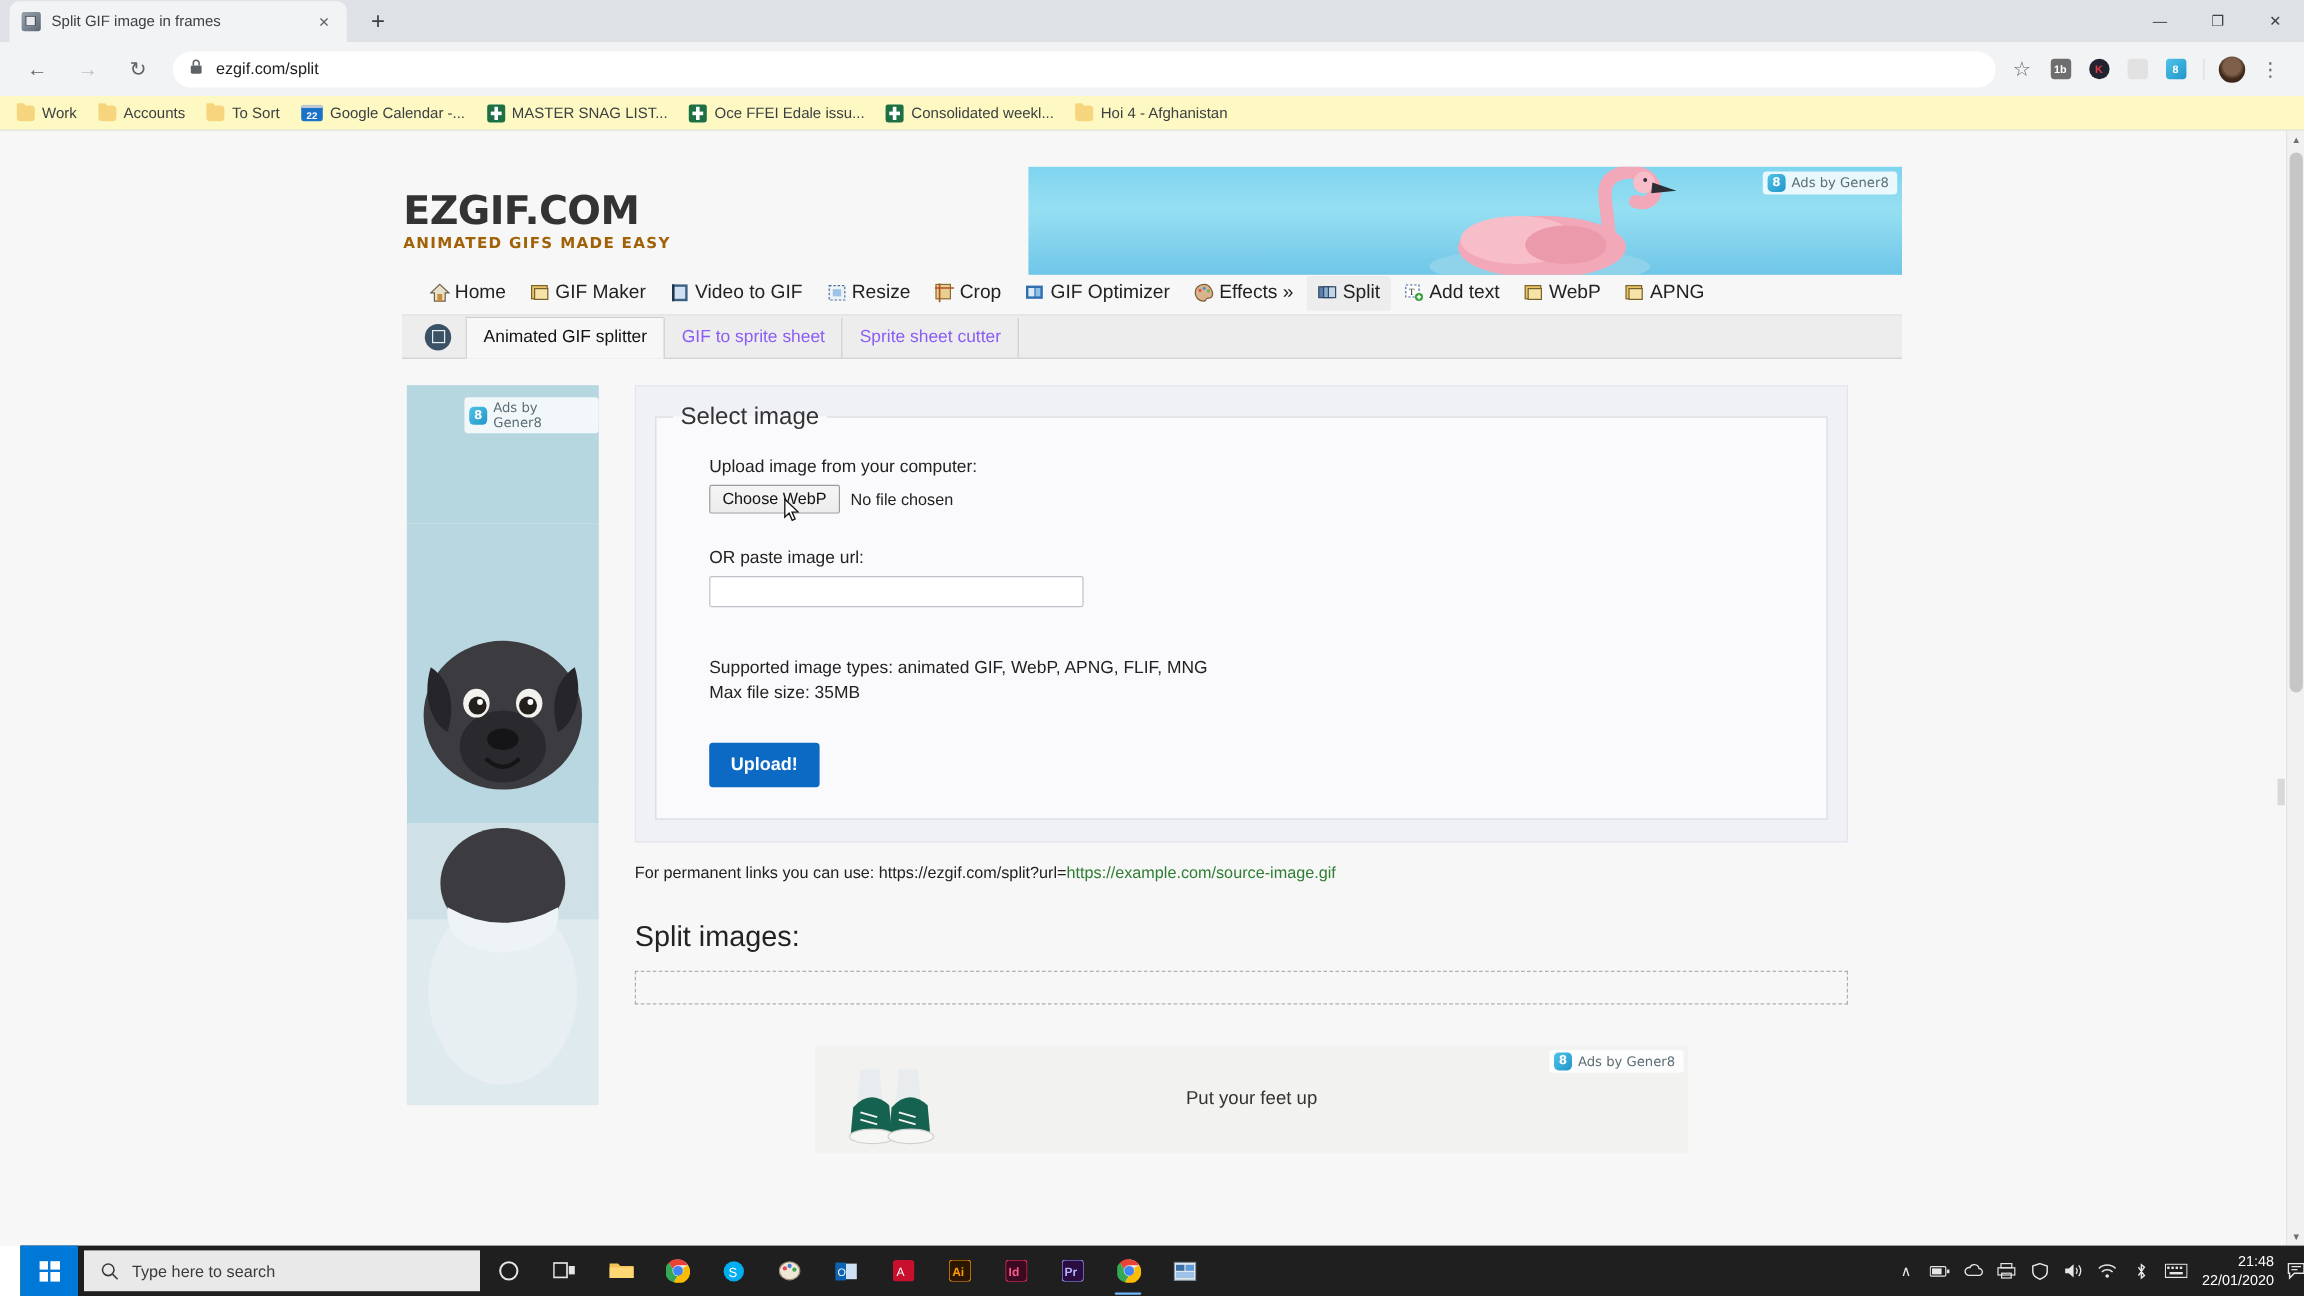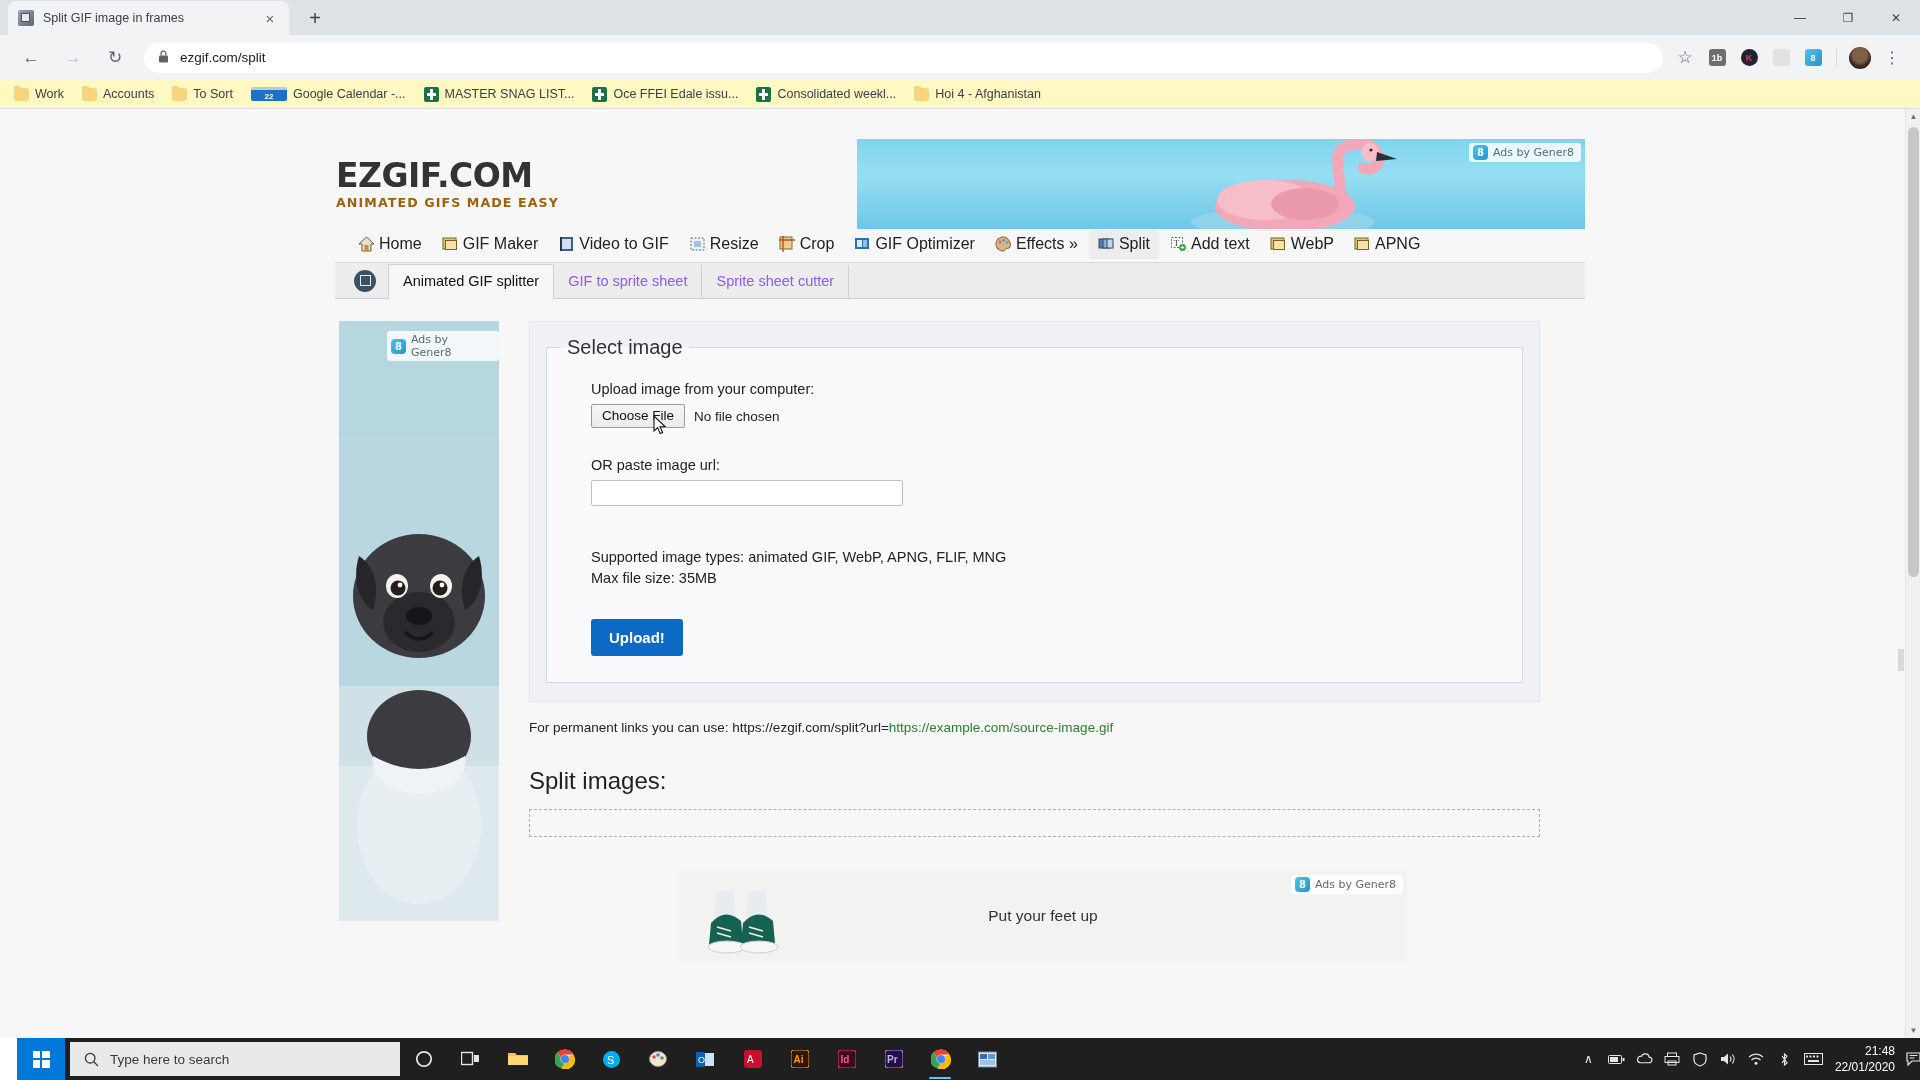--- a/index.html
+++ b/index.html
@@ -101,21 +101,21 @@
   }
   .bm-folder {
     width: 15px; height: 13px; background: #f7d57f;
     border-radius: 1px 3px 3px 3px; position: relative;
   }
   .bm-folder::before{
     content:''; position:absolute; left:0; top:-2px; width:7px;height:3px;
     background:#f7d57f; border-radius:1px 2px 0 0;
   }
   .bm-cal {
-    width: 36px; height: 14px; background:#1a73c8; border-radius:2px;
+    width: 18px; height: 14px; background:#1a73c8; border-radius:2px;
     color:#fff; font-size:8px; font-weight:bold; display:flex;
     align-items:flex-end; justify-content:center; line-height:1;
     border-top: 3px solid #bfc9d4;
   }
   .bm-excel {
     width: 15px; height: 15px; background:#1d7044; border-radius:2px;
     position: relative;
   }
   .bm-excel::after{
     content:''; position:absolute; left:3px; top:2px; width:9px; height:11px;
@@ -574,21 +574,21 @@
 
           <div class="main-col">
 
             <div class="form-panel">
               <fieldset class="select-image">
                 <legend class="si-legend">Select image</legend>
 
                 <div class="field-block">
                   <label class="lbl">Upload image from your computer:</label>
                   <div class="file-row">
-                    <button class="choose-file">Choose File</button>
+                    <button class="choose-file">Choose WebP</button>
                     <span class="no-file">No file chosen</span>
                     <svg class="cursor-arrow" width="15" height="22" viewBox="0 0 15 22">
                       <path d="M1 1 L1 16 L4.6 12.6 L7.2 18.6 L9.6 17.5 L7 11.7 L12 11.5 Z" fill="#fff" stroke="#111" stroke-width="1.1"></path>
                     </svg>
                   </div>
 
                   <label class="lbl url-label">OR paste image url:</label>
                   <input class="url-input" type="text" placeholder="" style="">
 
                   <div class="support-text">

